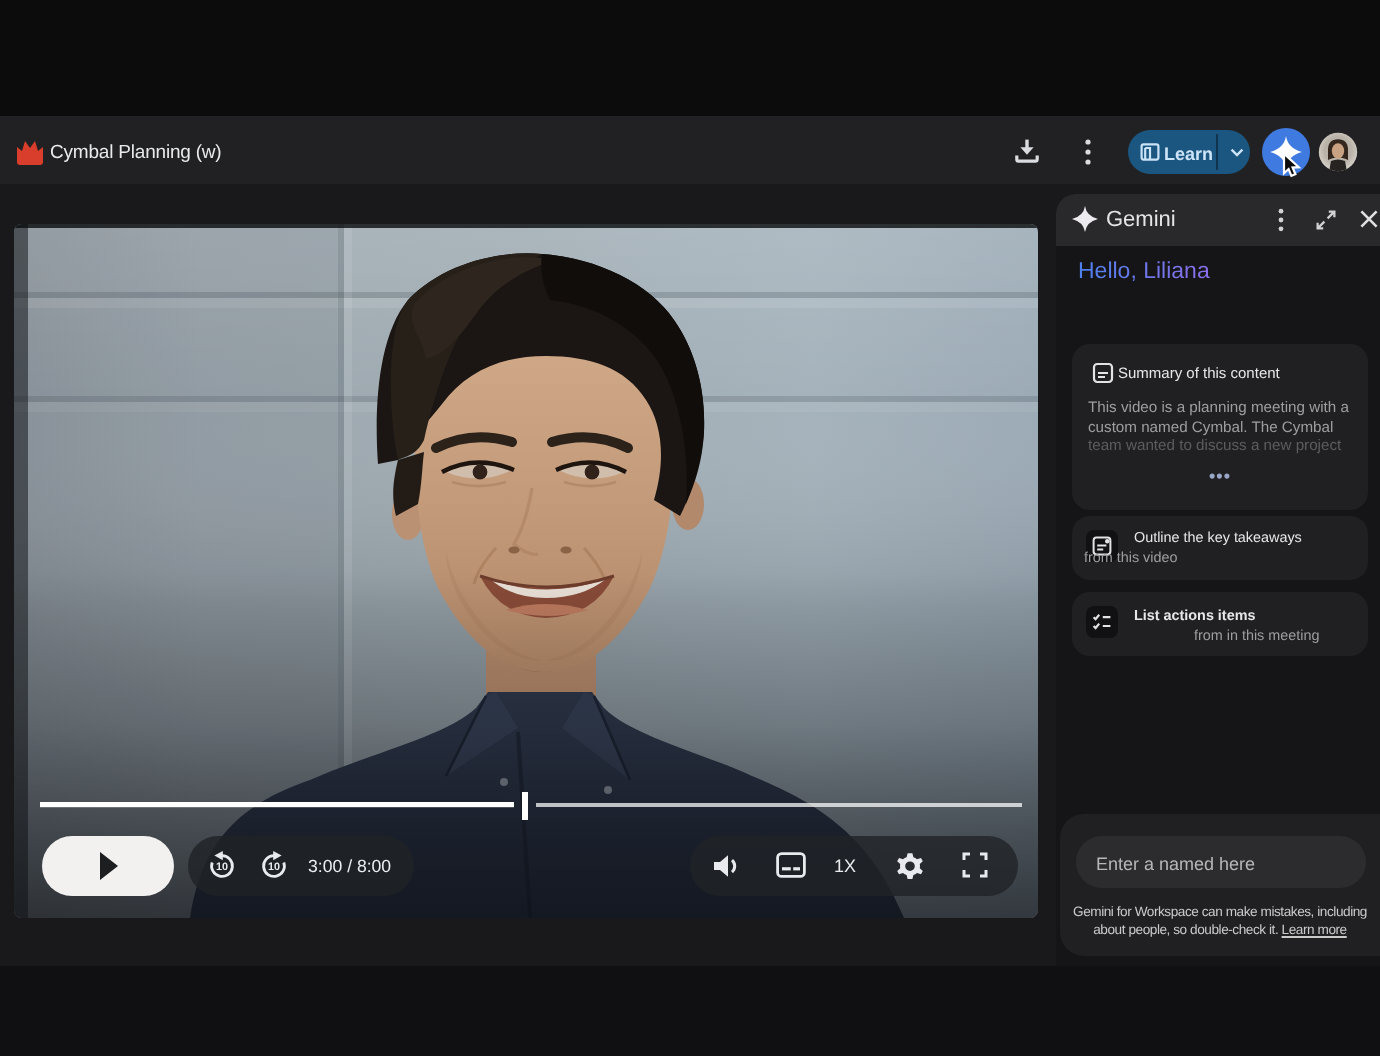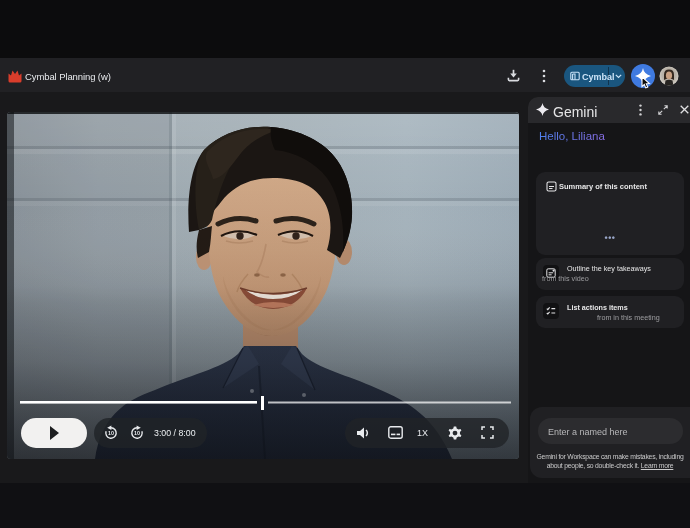--- a/index.html
+++ b/index.html
@@ -38,21 +38,21 @@
   </svg>
 
   <div class="abs" style="left:564px;top:65px;width:61px;height:22px;border-radius:11px;background:#1a567f"></div>
   <div class="abs" style="left:608px;top:67px;width:1px;height:18px;background:rgba(10,25,40,.55)"></div>
   <svg class="abs" style="left:570px;top:70.5px" width="10" height="10" viewBox="0 0 10 10">
     <g stroke="#c9e2f8" stroke-width="1.1" fill="none">
       <rect x="0.8" y="1.2" width="8.4" height="7.6" rx="1"></rect>
       <path d="M2.6 3 L2.6 8.8 M2.6 3 L5 3 L5 8.8"></path>
     </g>
   </svg>
-  <div class="abs" style="left:582px;top:71.5px;font-size:9px;font-weight:bold;color:#cde4f8">Cymbal</div>
+  <div class="abs" style="left:582px;top:71.5px;font-size:9px;font-weight:bold;color:#cde4f8">Learn</div>
   <svg class="abs" style="left:614.5px;top:74px" width="7" height="5" viewBox="0 0 7 5">
     <path d="M0.8 0.8 L3.5 3.5 L6.2 0.8" stroke="#cde4f8" stroke-width="1.2" fill="none"></path>
   </svg>
 
   <div class="abs" style="left:631px;top:64px;width:24px;height:24px;border-radius:50%;background:#3f7ae0"></div>
   <svg class="abs" style="left:635px;top:68px" width="16" height="16" viewBox="0 0 16 16">
     <path d="M8 0 Q8.9 6.1 16 8 Q8.9 9.9 8 16 Q7.1 9.9 0 8 Q7.1 6.1 8 0 Z" fill="#fff"></path>
   </svg>
 
   <svg class="abs" style="left:641px;top:76px" width="12" height="14" viewBox="0 0 12 14">
@@ -223,21 +223,21 @@
         <path d="M4 12 L1 12 L1 9"></path>
     </g>
   </svg>
 
   <div class="abs" style="left:528px;top:97px;width:162px;height:386px;background:#151517;border-radius:10px 0 0 0"></div>
 
   <div class="abs" style="left:528px;top:97px;width:162px;height:26px;background:#29292c;border-radius:10px 0 0 0"></div>
   <svg class="abs" style="left:536px;top:103px" width="13" height="13" viewBox="0 0 13 13">
     <path d="M6.5 0 Q7.2 5 13 6.5 Q7.2 8 6.5 13 Q5.8 8 0 6.5 Q5.8 5 6.5 0 Z" fill="#eceaef"></path>
   </svg>
-  <div class="abs" style="left:553px;top:104px;font-size:14px;font-weight:500;color:#e5e5e6">Gemini</div>
+  <div class="abs" style="left:553px;top:104px;font-size:11px;font-weight:500;color:#e5e5e6">Gemini</div>
   <svg class="abs" style="left:638px;top:104px" width="5" height="12" viewBox="0 0 5 12">
     <circle cx="2.5" cy="1.6" r="1.2" fill="#d2d2d4"></circle>
       <circle cx="2.5" cy="6" r="1.2" fill="#d2d2d4"></circle>
       <circle cx="2.5" cy="10.4" r="1.2" fill="#d2d2d4"></circle>
   </svg>
   <svg class="abs" style="left:658px;top:104.5px" width="10" height="10" viewBox="0 0 10 10">
     <g stroke="#d2d2d4" stroke-width="1.1" fill="none">
       <path d="M5.8 4.2 L9.2 0.8 M6.4 0.8 L9.2 0.8 L9.2 3.6"></path>
       <path d="M4.2 5.8 L0.8 9.2 M0.8 6.4 L0.8 9.2 L3.6 9.2"></path>
     </g>
@@ -250,21 +250,22 @@
 
   <div class="abs" style="left:539px;top:130px;font-size:11.5px;font-weight:normal;background:linear-gradient(90deg,#4e80ee,#8a6fe8);-webkit-background-clip:text;background-clip:text;color:transparent">Hello, Liliana</div>
 
   <div class="abs" style="left:536px;top:172px;width:148px;height:83px;background:#202023;border-radius:9px"></div>
   <svg class="abs" style="left:546px;top:181px" width="11" height="11" viewBox="0 0 11 11">
     <g stroke="#e3e3e5" stroke-width="1.1" fill="none">
       <rect x="1" y="1" width="9" height="9" rx="1.6"></rect>
       <path d="M3 5.5 L8 5.5 M3 7.5 L6.5 7.5"></path>
     </g>
   </svg>
-  <div class="abs" style="left:559px;top:182px;font-size:7.5px;font-weight:bold;color:#e7e7e8">Summary of this content</div>
+  <div class="abs" style="left:559px;top:182px;font-size:7.5px;font-weight:normal;color:#e7e7e8">Summary of this content</div>
+  <div class="abs" style="left:544px;top:199px;width:136px;font-size:7.6px;line-height:9.7px;color:#9e9ea1">This video is a planning meeting with a custom named Cymbal. The Cymbal <span style="color:#5c5c60">team wanted to discuss a new project</span></div>
   <div class="abs" style="left:536px;top:233px;width:148px;text-align:center;font-size:9px;letter-spacing:0.5px;color:#99a6c8;font-weight:bold">•••</div>
 
   <div class="abs" style="left:536px;top:258px;width:148px;height:32px;background:#202023;border-radius:9px"></div>
   <div class="abs" style="left:543px;top:265px;width:16px;height:16px;background:#111113;border-radius:4px"></div>
   <svg class="abs" style="left:546px;top:268px" width="10" height="10" viewBox="0 0 10 10">
     <g stroke="#e3e3e5" stroke-width="1" fill="none">
       <rect x="0.8" y="0.8" width="8.4" height="8.4" rx="1.4"></rect>
       <path d="M2.6 4.8 L7.2 4.8 M2.6 6.8 L5.6 6.8"></path>
     </g>
     <circle cx="7.6" cy="2.6" r="1.1" fill="#e3e3e5" stroke="none"></circle>

